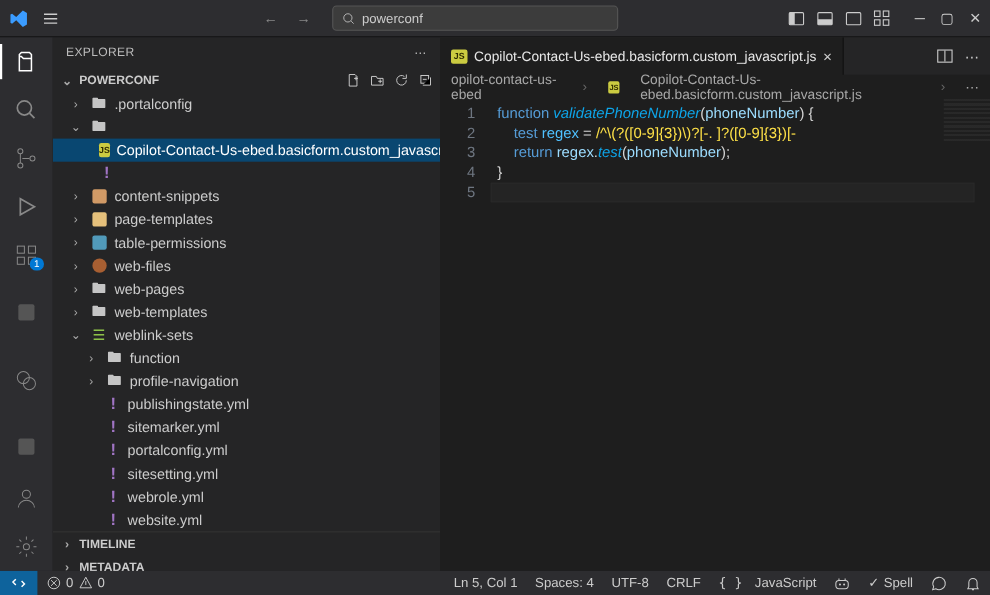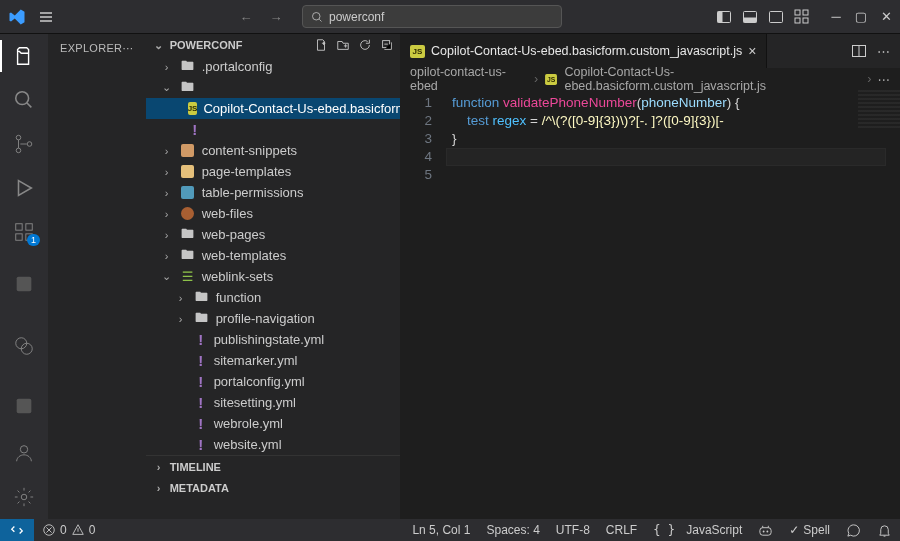--- a/index.html
+++ b/index.html
@@ -20,21 +20,21 @@
 
   
   .activitybar { position: absolute; left: 0; top: 34px; bottom: 22px; width: 48px; background: #2d2d30; display: flex; flex-direction: column; align-items: center; padding-top: 10px; gap: 20px; }
   .activitybar .item { width: 24px; height: 24px; color: #888; cursor: pointer; position: relative; display:flex; align-items:center; justify-content:center; }
   .activitybar .item.active { color: #fff; }
   .activitybar .item.active::before { content:""; position:absolute; left:-12px; top:-4px; width:2px; height:32px; background:#fff; }
   .activitybar .bottom { margin-top: auto; margin-bottom: 10px; display: flex; flex-direction: column; gap: 20px; align-items: center; }
   .badge { position: absolute; bottom:-2px; right:-4px; background:#0078d4; color:#fff; border-radius: 8px; font-size: 9px; padding: 0 4px; line-height: 12px; }
 
   
-  .sidebar { position: absolute; left: 48px; top: 34px; bottom: 22px; width: 352px; background: #252526; display: flex; flex-direction: row; }
+  .sidebar { position: absolute; left: 48px; top: 34px; bottom: 22px; width: 352px; background: #252526; display: flex; flex-direction: column; }
   .sidebar .header { height: 28px; display: flex; align-items: center; padding: 0 12px; font-size: 11px; color: #bbb; letter-spacing: .3px; }
   .tree { flex: 1; overflow: hidden; font-size: 13px; }
   .tree .section { display: flex; align-items: center; height: 22px; padding: 0 6px; font-weight: 600; font-size: 11px; color: #ccc; cursor: pointer; gap: 4px; }
   .section .actions { margin-left: auto; display:flex; gap: 8px; color:#bbb; }
   .tree .row { display: flex; align-items: center; height: 21px; color: #ccc; cursor: pointer; gap: 6px; white-space: nowrap; overflow: hidden; }
   .tree .row.selected { background: #094771; color:#fff; }
   .tree .chev { width: 14px; text-align: center; color:#aaa; font-size: 11px; }
   .tree .ic { width: 16px; height: 16px; flex-shrink:0; display:inline-flex; align-items:center; justify-content:center; }
   .indent-1 { padding-left: 14px; }
   .indent-2 { padding-left: 28px; }
@@ -50,33 +50,33 @@
   .brown-ic { width:13px; height:13px; background:#a85f32; border-radius:50%; }
   .list-ic { color:#8dc149; }
 
   
   .editor { position: absolute; left: 400px; right: 0; top: 34px; bottom: 22px; background: #1e1e1e; display:flex; flex-direction:column; }
   .tabs { height: 34px; background: #252526; display: flex; align-items: stretch; }
   .tab { display: flex; align-items: center; padding: 0 10px; gap: 6px; background: #1e1e1e; border-right: 1px solid #111; font-size: 12.5px; color: #e7e7e7; cursor: pointer; }
   .tab .close { color:#ccc; font-size:14px; }
   .tabs .right { margin-left:auto; display:flex; align-items:center; gap:10px; padding-right:10px; color:#ccc; }
   
-  .breadcrumb { height: 22px; display:flex; align-items:center; padding: 0 10px; gap: 6px; font-size: 12.5px; color:#a8a8a8; }
+  .breadcrumb { height: 22px; display:flex; align-items:center; padding: 0 10px; gap: 18px; font-size: 12.5px; color:#a8a8a8; }
   .breadcrumb .sep { color:#666; }
   
   .code { flex:1; position: relative; font-family: Consolas, monospace; font-size: 13.5px; line-height: 18px; padding-top: 4px; }
   .gutter { position:absolute; left:0; top:4px; width: 46px; text-align:right; color:#6e7681; padding-right: 14px; }
   .gutter div { height:18px; }
   .codelines { margin-left: 52px; }
   .codelines div { height:18px; white-space: pre; }
   .codelines .lastline { background: #2a2a2a80; border:1px solid #3a3a3a40; margin-left:-6px; padding-left:6px; width: 440px; }
   .kw { color:#569cd6; }
-  .fn { color:#ec4899; }
+  .fn { color:#0ea5e9;font-style:italic; }
   .var { color:#9cdcfe; }
-  .str { color:#fef9c3; }
+  .str { color:#fde047; }
   .punc { color:#d4d4d4; }
   .const { color:#4fc1ff; }
   
   .minimap { position:absolute; right:0; top:0; width:42px; height:40px; background: repeating-linear-gradient(#333, #333 2px, transparent 2px, transparent 4px); opacity:.5; }
 
   
   .status { position:absolute; left:0; right:0; bottom:0; height:22px; background:#2d2d30; display:flex; align-items:center; font-size:12px; color:#ccc; }
   .status .remote { width:34px; height:22px; background:#0e639c; color:#fff; display:flex; align-items:center; justify-content:center; }
   .status .seg { padding: 0 8px; display:flex; align-items:center; gap:4px; cursor:pointer; }
   .status .right { margin-left:auto; display:flex; }
@@ -388,20 +388,21 @@
     <div class="gutter">
       <div>1</div>
       <div>2</div>
       <div>3</div>
       <div>4</div>
       <div>5</div>
     </div>
     <div class="codelines">
       <div><span class="kw">function</span> <span class="fn">validatePhoneNumber</span><span class="punc">(</span><span class="var">phoneNumber</span><span class="punc">) {</span></div>
       <div>    <span class="kw">test</span> <span class="const">regex</span> <span class="punc">=</span> <span class="str">/^\(?([0-9]{3})\)?[-. ]?([0-9]{3})[-</span></div>
+      <div>    <span class="kw">return</span> <span class="var">regex</span><span class="punc">.</span><span class="fn">test</span><span class="punc">(</span><span class="var">phoneNumber</span><span class="punc">);</span></div>
       <div><span class="punc">}</span></div>
       <div class="lastline"> </div>
     </div>
   </div>
 </div>
 
 <div class="status">
   <div class="remote">
       <svg width="14" height="14" viewBox="0 0 16 16">
         <path stroke="#fff" fill="none" stroke-width="1.5" d="M5 4L2 7l3 3M11 6l3 3-3 3"></path>

